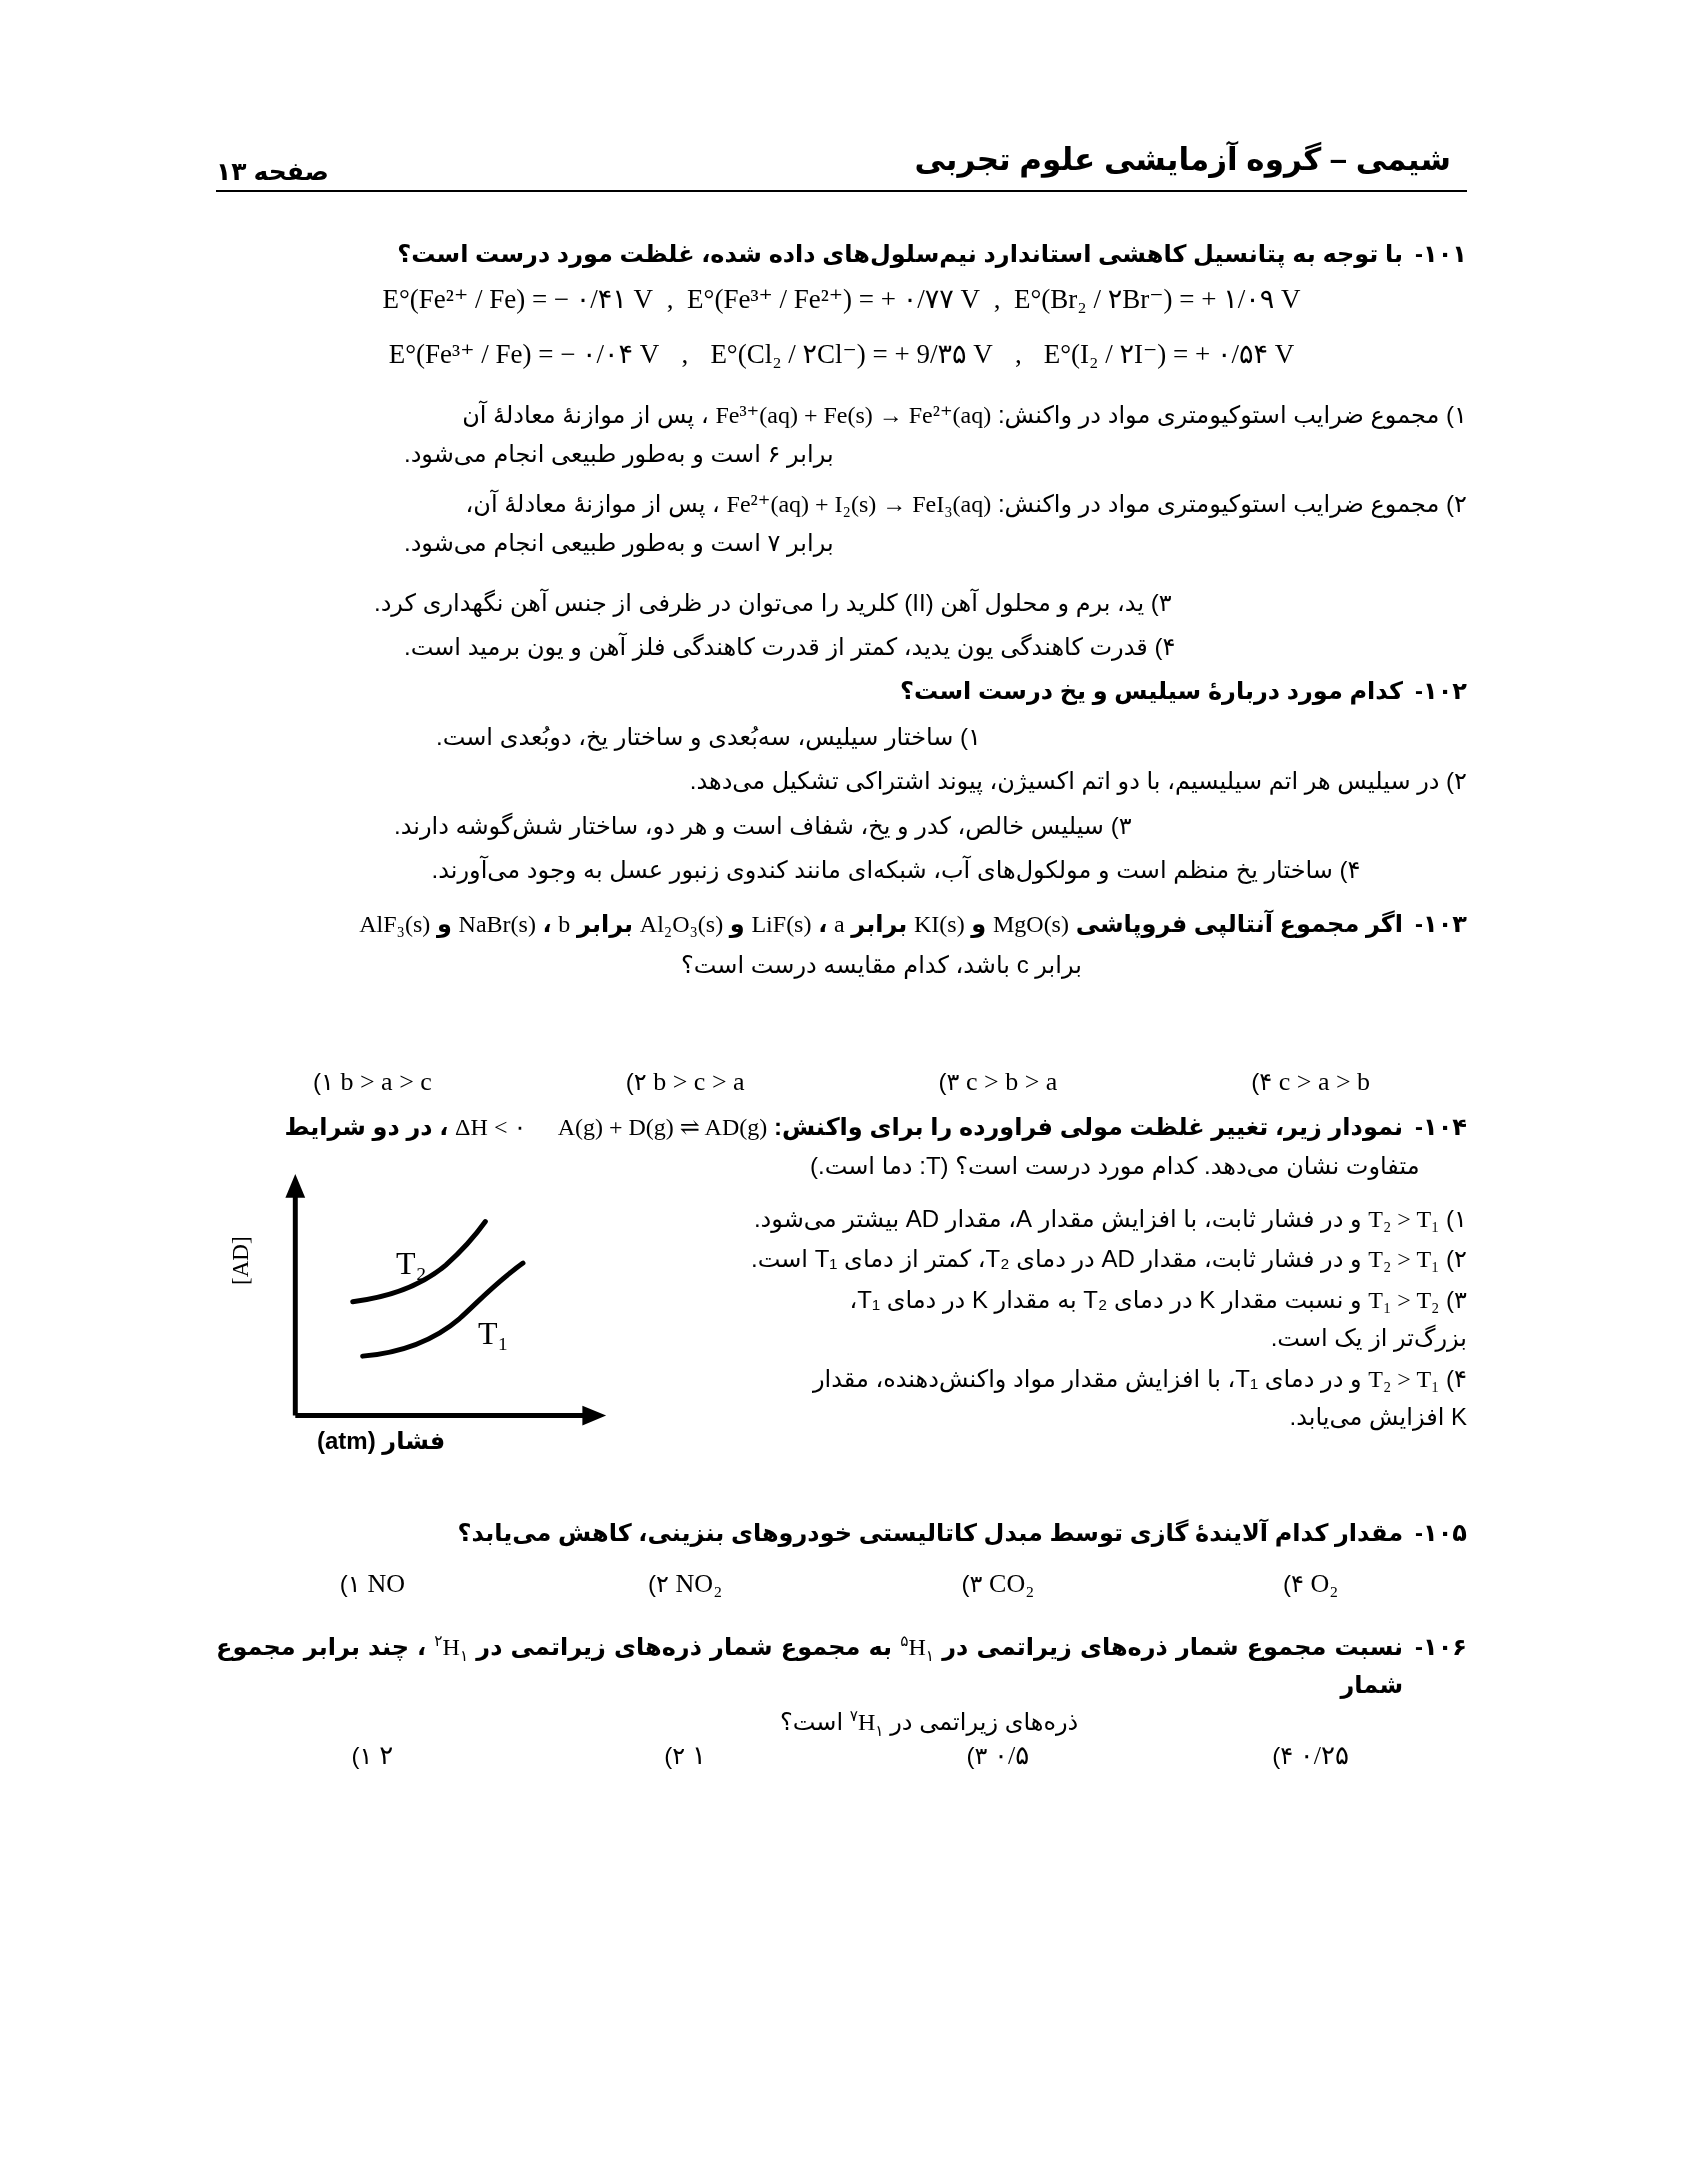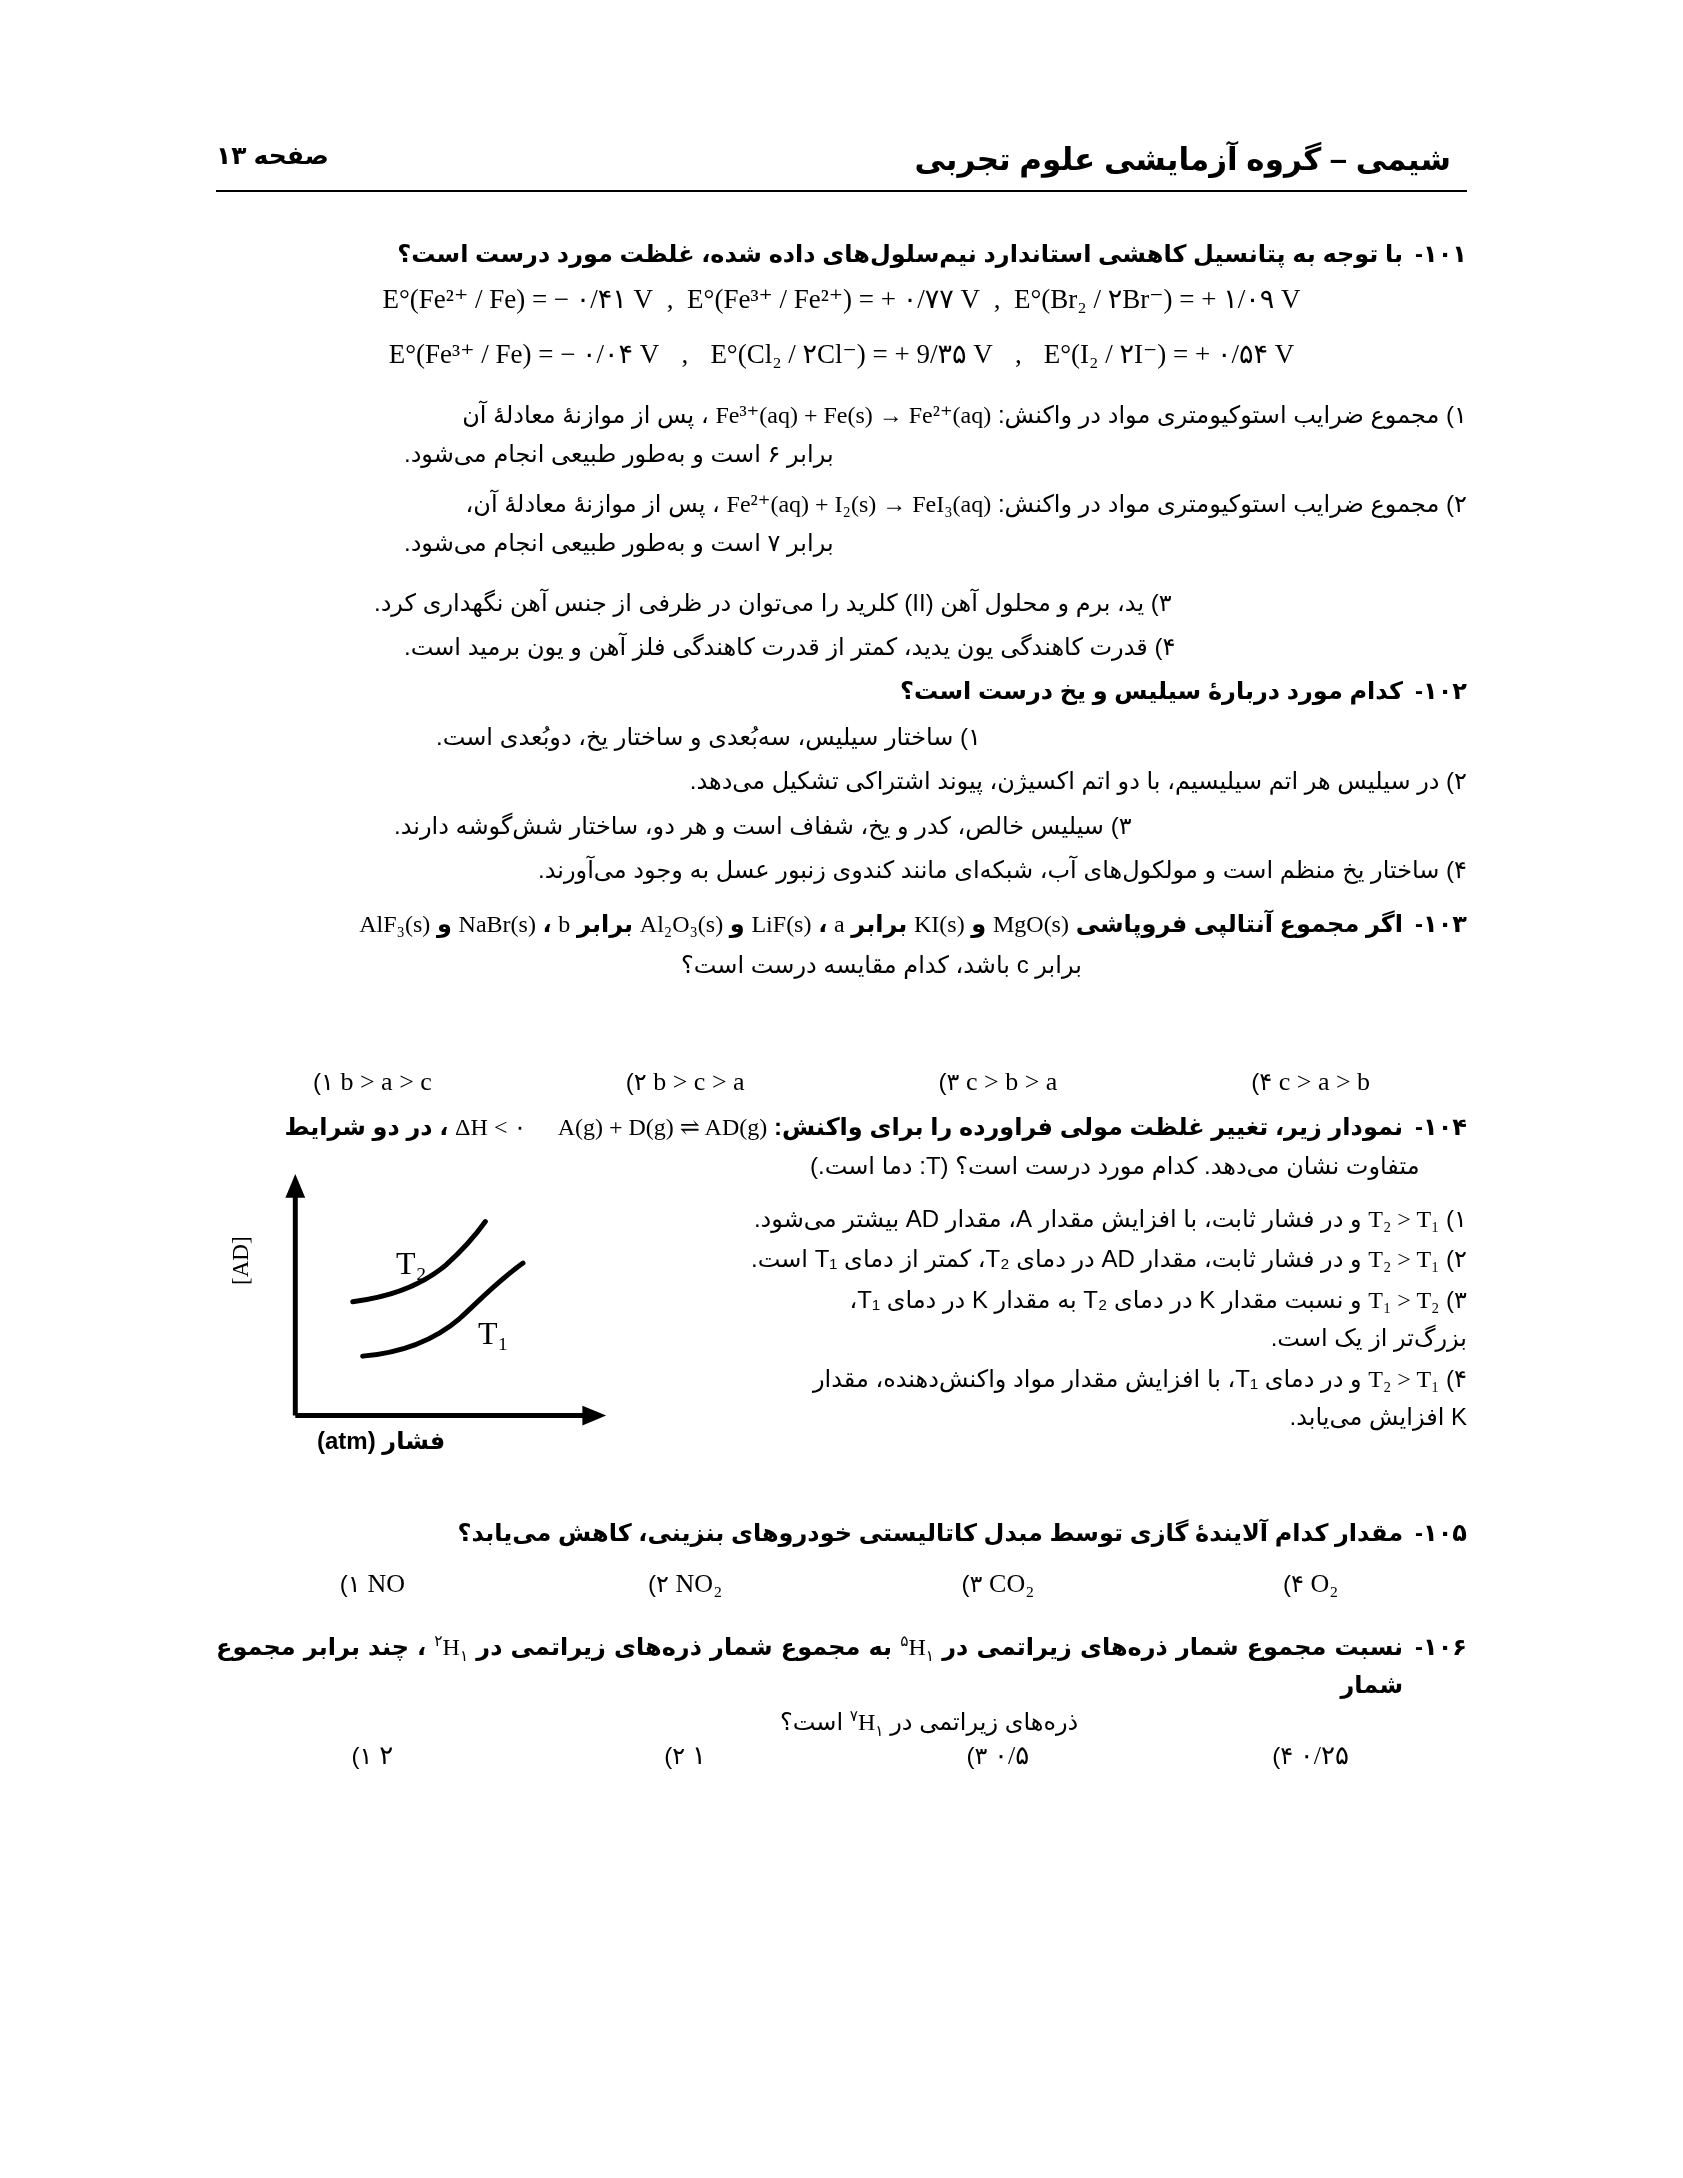--- a/index.html
+++ b/index.html
@@ -38,21 +38,21 @@
     right: 16px;
     top: 0;
     font-size: 31px;
     font-weight: bold;
     font-family: "Liberation Sans", "DejaVu Sans", sans-serif;
     white-space: nowrap;
   }
   .header-page {
     position: absolute;
     left: 0;
-    top: 0;
+    top: 16px;
     font-size: 25px;
     font-weight: bold;
     font-family: "Liberation Sans", "DejaVu Sans", sans-serif;
     white-space: nowrap;
   }
   .header-rule {
     position: absolute;
     top: 190px;
     right: 216px;
     left: 216px;
@@ -325,21 +325,21 @@
       <span>در سیلیس هر اتم سیلیسیم، با دو اتم اکسیژن، پیوند اشتراکی تشکیل می‌دهد.</span>
     </div>
   </div>
   <div class="qblock" style="top:807px;">
     <div class="opt-row" style="text-align:left;padding-left:178px;">
       <span class="opt-marker">۳)</span>
       <span>سیلیس خالص، کدر و یخ، شفاف است و هر دو، ساختار شش‌گوشه دارند.</span>
     </div>
   </div>
   <div class="qblock" style="top:851px;">
-    <div class="opt-row" style="text-align:right;padding-left:109px;">
+    <div class="opt-row" style="text-align:center;padding-left:109px;">
       <span class="opt-marker">۴)</span>
       <span>ساختار یخ منظم است و مولکول‌های آب، شبکه‌ای مانند کندوی زنبور عسل به وجود می‌آورند.</span>
     </div>
   </div>
 
   <div class="qblock" style="top:906px;">
     <div class="qline">
       <span class="qnum">۱۰۳-</span>
       <span class="qtext">
         <span>اگر مجموع آنتالپی فروپاشی</span>

